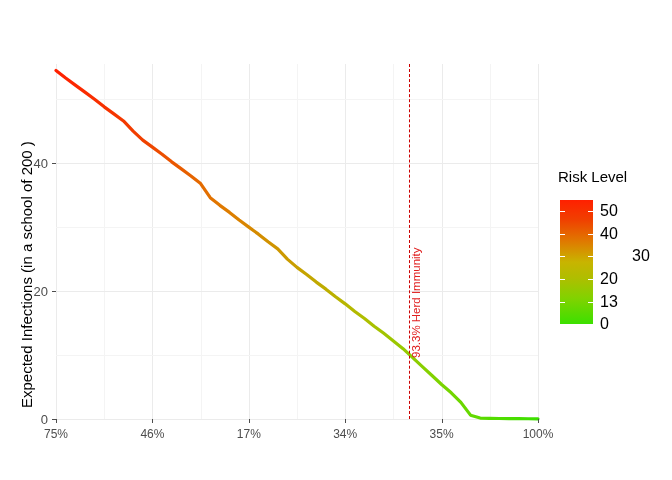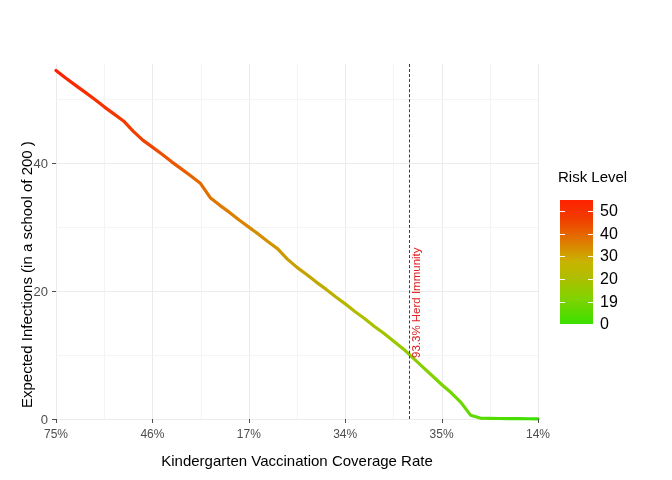--- a/index.html
+++ b/index.html
@@ -217,50 +217,49 @@
       <div class="xtick-label" style="left: 56px; top: 427px;">75%</div>
       <div class="tick-mark" style="left: 152.4px; top: 419px; width: 1px; height: 4px;"></div>
       <div class="xtick-label" style="left: 152.4px; top: 427px;">46%</div>
       <div class="tick-mark" style="left: 248.8px; top: 419px; width: 1px; height: 4px;"></div>
       <div class="xtick-label" style="left: 248.8px; top: 427px;">17%</div>
       <div class="tick-mark" style="left: 345.2px; top: 419px; width: 1px; height: 4px;"></div>
       <div class="xtick-label" style="left: 345.2px; top: 427px;">34%</div>
       <div class="tick-mark" style="left: 441.6px; top: 419px; width: 1px; height: 4px;"></div>
       <div class="xtick-label" style="left: 441.6px; top: 427px;">35%</div>
       <div class="tick-mark" style="left: 538px; top: 419px; width: 1px; height: 4px;"></div>
-      <div class="xtick-label" style="left: 538px; top: 427px;">14%</div>
+      <div class="xtick-label" style="left: 538px; top: 427px;">100%</div>
     </div>
   <div id="y-ticks">
       <div class="tick-mark" style="left: 52px; top: 419px; width: 4px; height: 1px;"></div>
       <div class="ytick-label" style="right: 624px; top: 419px;">0</div>
       <div class="tick-mark" style="left: 52px; top: 291.1px; width: 4px; height: 1px;"></div>
       <div class="ytick-label" style="right: 624px; top: 291.1px;">20</div>
       <div class="tick-mark" style="left: 52px; top: 163.1px; width: 4px; height: 1px;"></div>
       <div class="ytick-label" style="right: 624px; top: 163.1px;">40</div>
     </div>
 
-  <div id="x-axis-title">Kindergarten Vaccination Coverage Rate</div>
   <div id="y-axis-title">Expected Infections (in a school of 200 )</div>
 
   <div id="legend">
     <div id="legend-title">Risk Level</div>
     <div id="legend-bar" style="background: linear-gradient(rgb(255, 32, 0) 0%, rgb(240, 64, 0) 16%, rgb(224, 120, 0) 33%, rgb(200, 180, 0) 50%, rgb(175, 190, 0) 63%, rgb(130, 210, 0) 79%, rgb(60, 224, 0) 100%);"></div>
     <div id="legend-ticks">
         <div class="legend-tick" style="left: 4px; top: 43.3px;"></div>
         <div class="legend-tick" style="left: 32px; top: 43.3px;"></div>
         <div class="legend-tick-label" style="top: 43.3px;">50</div>
         <div class="legend-tick" style="left: 4px; top: 65.8px;"></div>
         <div class="legend-tick" style="left: 32px; top: 65.8px;"></div>
         <div class="legend-tick-label" style="top: 65.8px;">40</div>
         <div class="legend-tick" style="left: 4px; top: 88.4px;"></div>
         <div class="legend-tick" style="left: 32px; top: 88.4px;"></div>
-        <div class="legend-tick-label" style="top: 88.4px;">30</div>
+        <div class="legend-tick-label" style="top: 88.4px; margin-left: 32px;">30</div>
         <div class="legend-tick" style="left: 4px; top: 110.9px;"></div>
         <div class="legend-tick" style="left: 32px; top: 110.9px;"></div>
         <div class="legend-tick-label" style="top: 110.9px;">20</div>
         <div class="legend-tick" style="left: 4px; top: 133.5px;"></div>
         <div class="legend-tick" style="left: 32px; top: 133.5px;"></div>
-        <div class="legend-tick-label" style="top: 133.5px;">19</div>
+        <div class="legend-tick-label" style="top: 133.5px;">13</div>
         <div class="legend-tick-label" style="top: 156px;">0</div>
       </div>
   </div>
 
 </div>
 
 </body></html>

